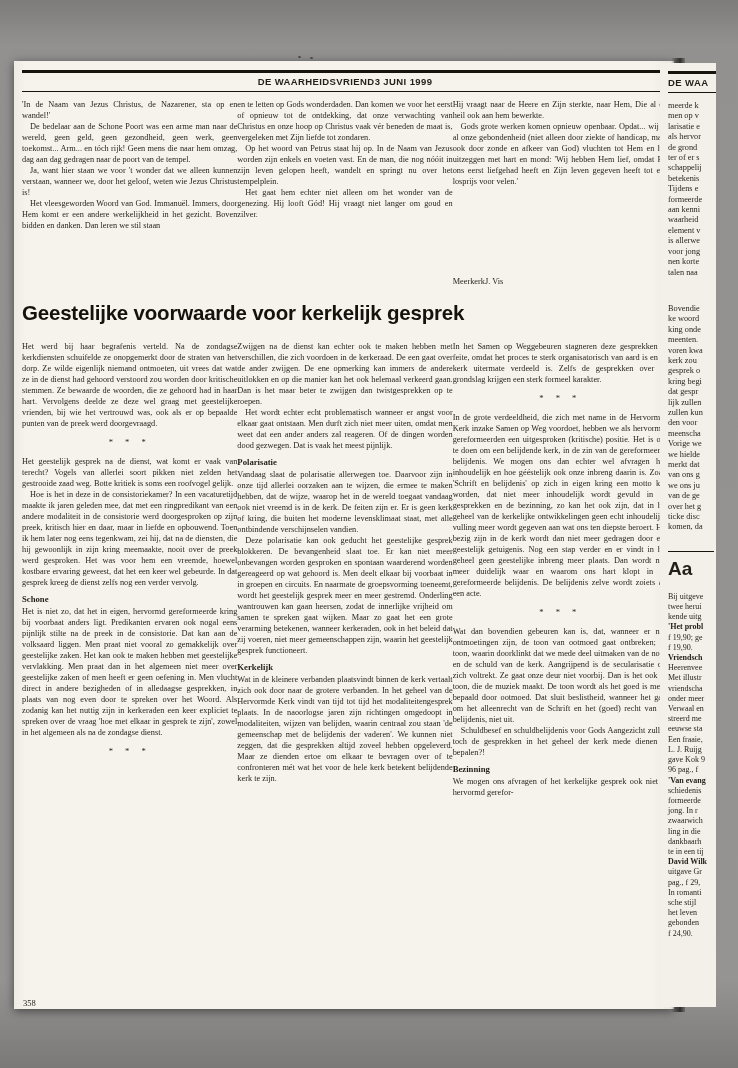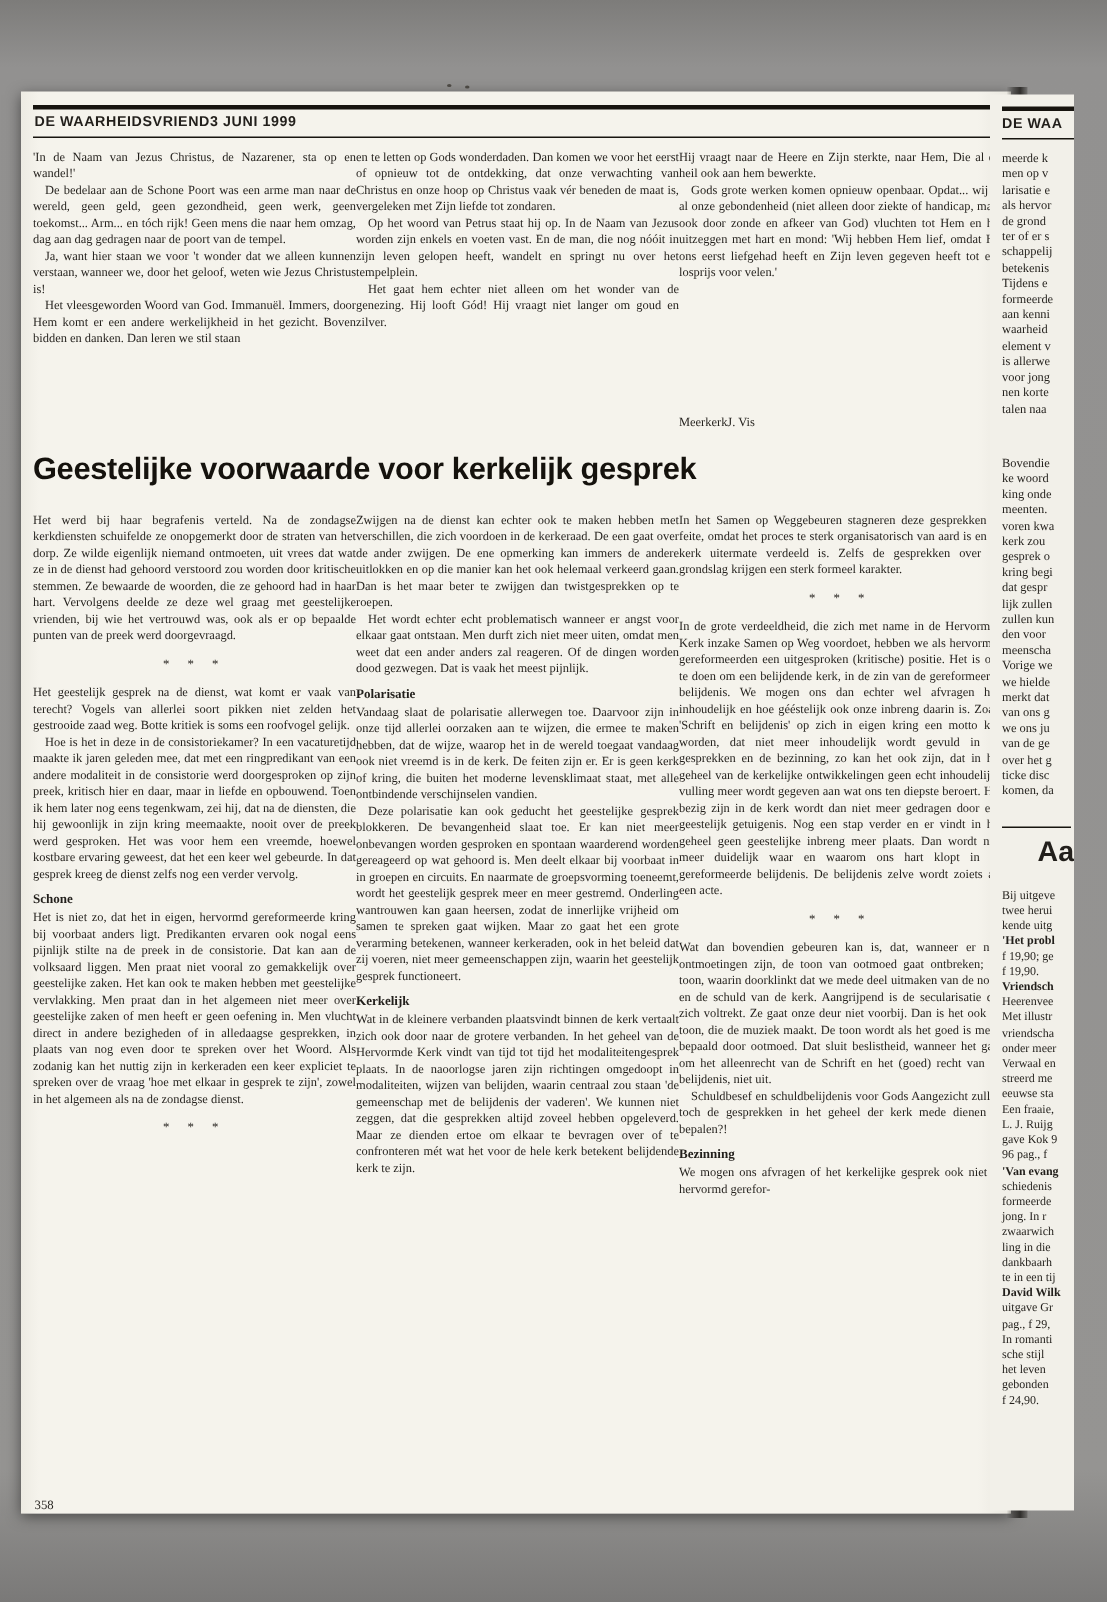--- a/index.html
+++ b/index.html
@@ -11,21 +11,21 @@
   .main-paper{left:14px;top:61px;width:660px;height:948px;padding:9px 6px 0 8px;
               box-shadow:0 2px 9px rgba(0,0,0,.5);
               background:linear-gradient(90deg,#edebe3 0px,#f5f3ec 12px,#f5f3ec 638px,#e9e7df 100%);}
   .side-paper{left:660px;top:63px;width:56px;height:944px;padding:8px 0 0 8px;overflow:hidden;
               background:#f2f0e9;}
   .spine{position:absolute;left:671px;top:58px;width:14px;height:954px;
          background:linear-gradient(90deg,rgba(60,57,52,0) 0%,rgba(25,23,20,.5) 35%,rgba(25,23,20,.8) 65%,rgba(25,23,20,.25) 100%);}
   .rule{background:var(--rule,#17140f);}
   .rule.thick{height:3px;}
   .rule.thin{height:1px;}
-  .header-row{display:flex;justify-content:flex-start;align-items:baseline;
+  .header-row{display:flex;justify-content:center;align-items:baseline;
               padding:3px 1px 4px 1px;font-family:"Liberation Sans",sans-serif;
               font-weight:bold;font-size:9.5px;letter-spacing:.4px;}
   .columns{display:flex;}
   .col{flex:1 1 0;min-width:0;text-align:justify;font-size:8.3px;line-height:11px;hyphens:auto;}
   .intro{margin-top:7px;height:188px;overflow:hidden;}
   .intro .col{display:flex;flex-direction:column;}
   .headline{font-family:"Liberation Sans",sans-serif;font-weight:bold;font-size:20.5px;
             letter-spacing:-.2px;margin-top:14px;color:#15120d;}
   .body-cols{margin-top:16px;height:650px;overflow:hidden;}
   .para{text-indent:8px;}
@@ -38,21 +38,21 @@
   .page-number{position:absolute;left:9px;bottom:1px;font-size:8.5px;font-weight:normal;}
   .side-masthead{display:block;padding:3px 0 4px 0;font-family:"Liberation Sans",sans-serif;
                  font-weight:bold;font-size:9.5px;letter-spacing:.4px;white-space:nowrap;}
   .side-block{font-size:8.3px;line-height:10.4px;}
   .side-block p{white-space:nowrap;text-indent:0;}
   .side-block .bold{font-weight:bold;}
   .side-block.b1{margin-top:8px;}
   .side-block.b2{margin-top:26px;}
   .side-rule{margin-top:18px;width:46px;}
   .side-headline{font-family:"Liberation Sans",sans-serif;font-weight:bold;font-size:19px;
-                 margin-top:6px;white-space:nowrap;text-align:right;}
+                 margin-top:6px;white-space:nowrap;}
   .side-block.b3{margin-top:12px;font-size:8px;line-height:10.2px;}
   .speck{position:absolute;background:#504d47;border-radius:50%;width:3px;height:2px;}
 </style>
 </head>
 <body>
 
 <div class="scene">
 
   <div class="speck" style="left:298px;top:56px;"></div>
   <div class="speck" style="left:310px;top:57px;"></div>

